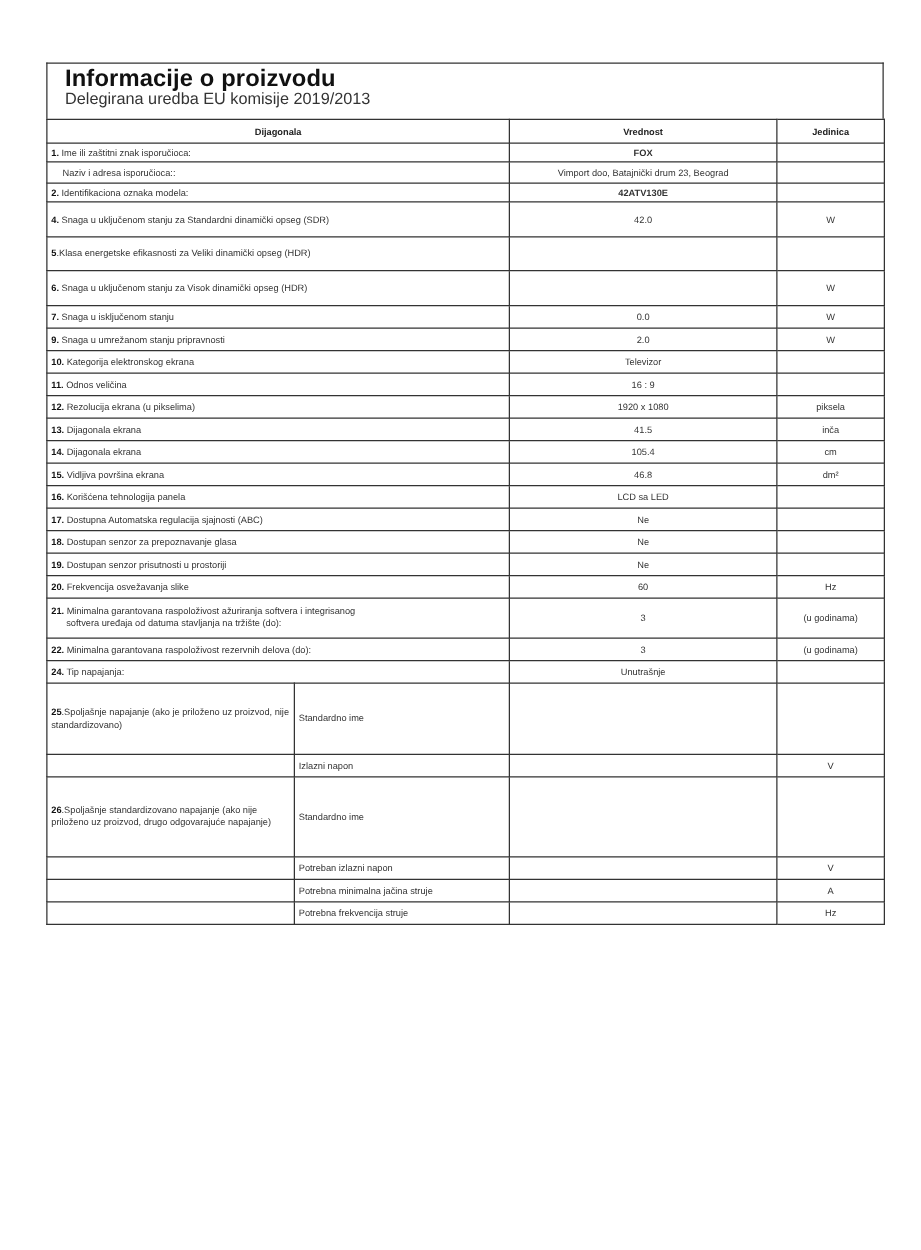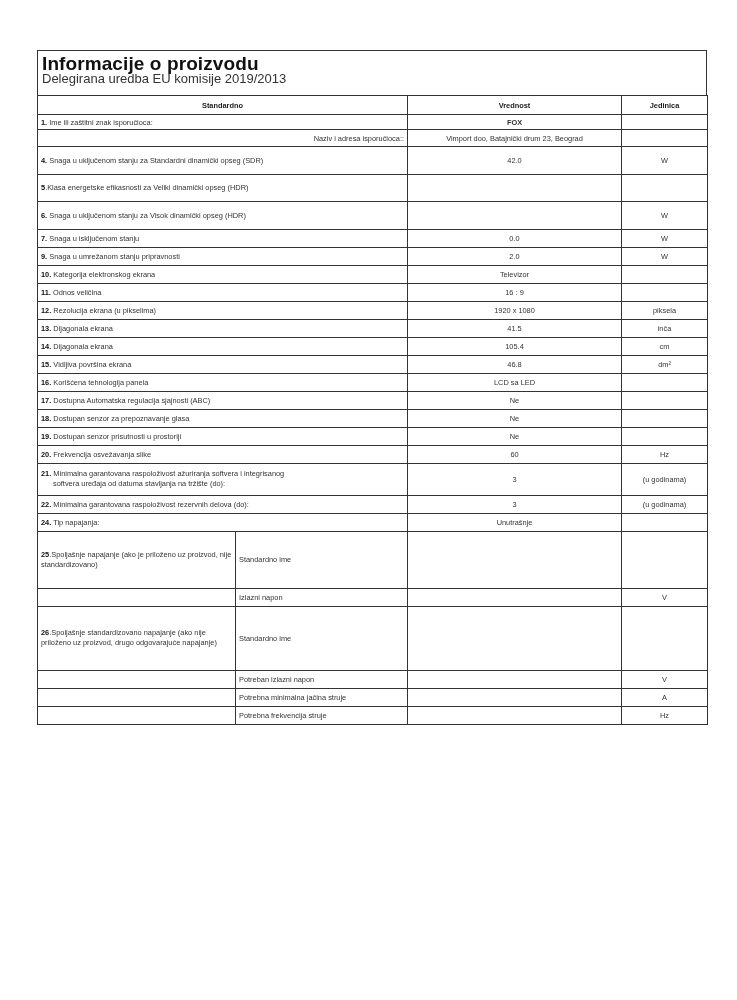--- a/index.html
+++ b/index.html
@@ -19,21 +19,21 @@
       position: absolute;
       left: 37px;
       top: 50px;
       width: 670px;
     }
     .title-box {
       border: 1px solid #333333;
       border-bottom: none;
       height: 45px;
       box-sizing: border-box;
-      padding: 2px 0 0 4px;
+      padding: 2px 0 0 14px;
     }
     .title {
       font-size: 19px;
       font-weight: bold;
       line-height: 21px;
       color: #111111;
       letter-spacing: 0.1px;
     }
     .subtitle {
       font-size: 13px;
@@ -65,60 +65,65 @@
     td.b { font-weight: bold; }
     .num { font-weight: bold; color: #111111; }
     tr.h18 td { height: 18px; }
     tr.h23 td { height: 15px; }
     tr.h17 td { height: 17px; }
     tr.h27 td { height: 27.5px; }
     tr.h32 td { height: 32px; }
     tr.h57 td { height: 57px; }
     tr.h64 td { height: 64px; }
     td.wrap { white-space: normal; line-height: 10px; }
-    .indent { padding-left: 12px; text-align: right; }
+    .indent { padding-left: 12px; }
     .cont { padding-left: 12px; }
   </style>
 </head>
 <body>
 
 <div class="sheet">
   <div class="title-box">
     <div class="title">Informacije o proizvodu</div>
     <div class="subtitle">Delegirana uredba EU komisije 2019/2013</div>
   </div>
 
   <table>
     <colgroup>
       <col style="width:198px">
       <col style="width:172px">
       <col style="width:214px">
       <col style="width:86px">
     </colgroup>
     <thead>
       <tr>
-        <th colspan="2">Standardno</th>
+        <th colspan="2">Dijagonala</th>
         <th>Vrednost</th>
         <th>Jedinica</th>
       </tr>
     </thead>
     <tbody>
 
       <tr class="h23">
         <td colspan="2"><span class="num">1.</span><span> Ime ili zaštitni znak isporučioca:</span></td>
         <td class="c b">FOX</td>
         <td class="c"></td>
       </tr>
 
       <tr class="h17">
         <td colspan="2" class="indent">Naziv i adresa isporučioca::</td>
         <td class="c">Vimport doo, Batajnički drum 23, Beograd</td>
         <td class="c"></td>
       </tr>
 
+      <tr class="h23">
+        <td colspan="2"><span class="num">2.</span><span> Identifikaciona oznaka modela:</span></td>
+        <td class="c b">42ATV130E</td>
+        <td class="c"></td>
+      </tr>
 
 
       <tr class="h27">
         <td colspan="2"><span class="num">4.</span><span> Snaga u uključenom stanju za Standardni dinamički opseg (SDR)</span></td>
         <td class="c">42.0</td>
         <td class="c">W</td>
       </tr>
 
       <tr class="h27">
         <td colspan="2"><span class="num">5</span><span>.Klasa energetske efikasnosti za Veliki dinamički opseg (HDR)</span></td>

